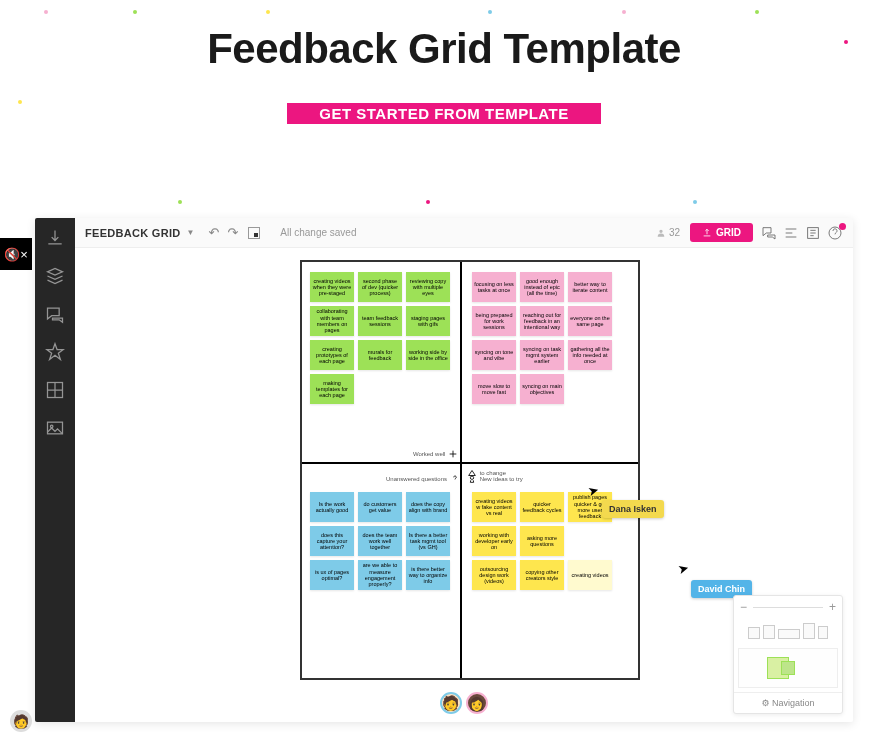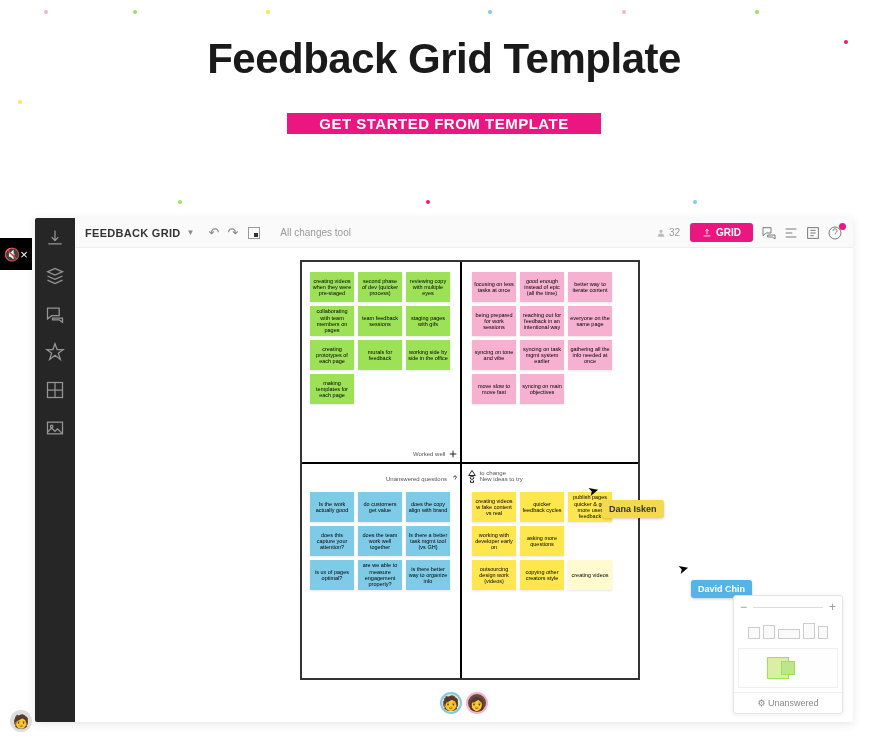--- a/index.html
+++ b/index.html
@@ -1,21 +1,21 @@
 <!DOCTYPE html>
 <html><head>
 <meta charset="utf-8">
 <style>
   * { margin: 0; padding: 0; box-sizing: border-box; }
   body { font-family: -apple-system, BlinkMacSystemFont, "Segoe UI", Arial, sans-serif; background: #fff; width: 888px; height: 742px; overflow: hidden; position: relative; }
   
   .dots-bg { position: absolute; top: 0; left: 0; right: 0; height: 220px; z-index: 0; overflow: hidden; }
   .dot { position: absolute; width: 4px; height: 4px; border-radius: 50%; }
   
-  .page-title { font-size: 42px; font-weight: 900; color: #1a1a1a; text-align: center; padding-top: 35px; position: relative; z-index: 1; letter-spacing: -0.5px; }
+  .page-title { font-size: 42px; font-weight: 900; color: #1a1a1a; text-align: center; padding-top: 25px; position: relative; z-index: 1; letter-spacing: -0.5px; }
   
   .cta-wrap { text-align: center; margin-top: 30px; position: relative; z-index: 1; }
   .cta-button { background: #ec1680; color: #fff; border: none; padding: 2px 32px; font-size: 15px; font-weight: 600; letter-spacing: 0.5px; cursor: pointer; }
   
   .mute-tab { position: absolute; left: 0; top: 238px; width: 32px; height: 32px; background: #000; color: #fff; z-index: 50; display: flex; align-items: center; justify-content: center; font-size: 13px; }
   
   .app-window { position: absolute; top: 218px; left: 35px; right: 35px; bottom: 20px; background: #fafafa; box-shadow: 0 2px 10px rgba(0,0,0,.1); border-radius: 2px; overflow: hidden; z-index: 5; }
   
   .side-rail { position: absolute; left: 0; top: 0; bottom: 0; width: 40px; background: #262626; display: flex; flex-direction: column; align-items: center; padding-top: 10px; gap: 18px; }
   .side-icon { width: 20px; height: 20px; opacity: .6; cursor: pointer; display: flex; align-items: center; justify-content: center; }
@@ -140,21 +140,21 @@
   </div>
 
   <div class="topbar">
     <span class="doc-title">FEEDBACK GRID</span>
     <span class="chev-down">▼</span>
     <div class="undo-redo">
       <span class="ur-btn">↶</span>
       <span class="ur-btn">↷</span>
     </div>
     <div class="color-pick"></div>
-    <span class="saved-txt">All changes tool</span>
+    <span class="saved-txt">All change saved</span>
     <div class="spacer"></div>
     <div class="user-count">
       <svg viewBox="0 0 24 24">
           <path d="M12 12a4 4 0 100-8 4 4 0 000 8zm-8 9a8 8 0 0116 0H4z"></path>
         </svg>
       <span>32</span>
     </div>
     <button class="share-btn">
       <svg width="10" height="10" viewBox="0 0 24 24" fill="none" stroke="#fff" stroke-width="2">
           <path d="M12 3v12m-4-8 4-4 4 4M4 19h16"></path>
@@ -292,18 +292,18 @@
         <div class="nav-thumb" style="width:12px;height:12px;"></div>
         <div class="nav-thumb" style="width:12px;height:14px;"></div>
         <div class="nav-thumb" style="width:22px;height:10px;"></div>
         <div class="nav-thumb" style="width:12px;height:16px;"></div>
         <div class="nav-thumb" style="width:10px;height:13px;"></div>
       </div>
       <div class="nav-mini">
         <div style="position:absolute;left:28px;top:8px;width:22px;height:22px;background:#d9f0a3;border:1px solid #9de157;"></div>
         <div style="position:absolute;left:42px;top:12px;width:14px;height:14px;background:#bde58a;border:1px solid #9de157;"></div>
       </div>
-      <div class="nav-label">⚙ <span>Unanswered</span></div>
+      <div class="nav-label">⚙ <span>Navigation</span></div>
     </div>
   </div>
 </div>
 
 <div class="bottom-avatar">🧑</div>
 
 </body></html>

